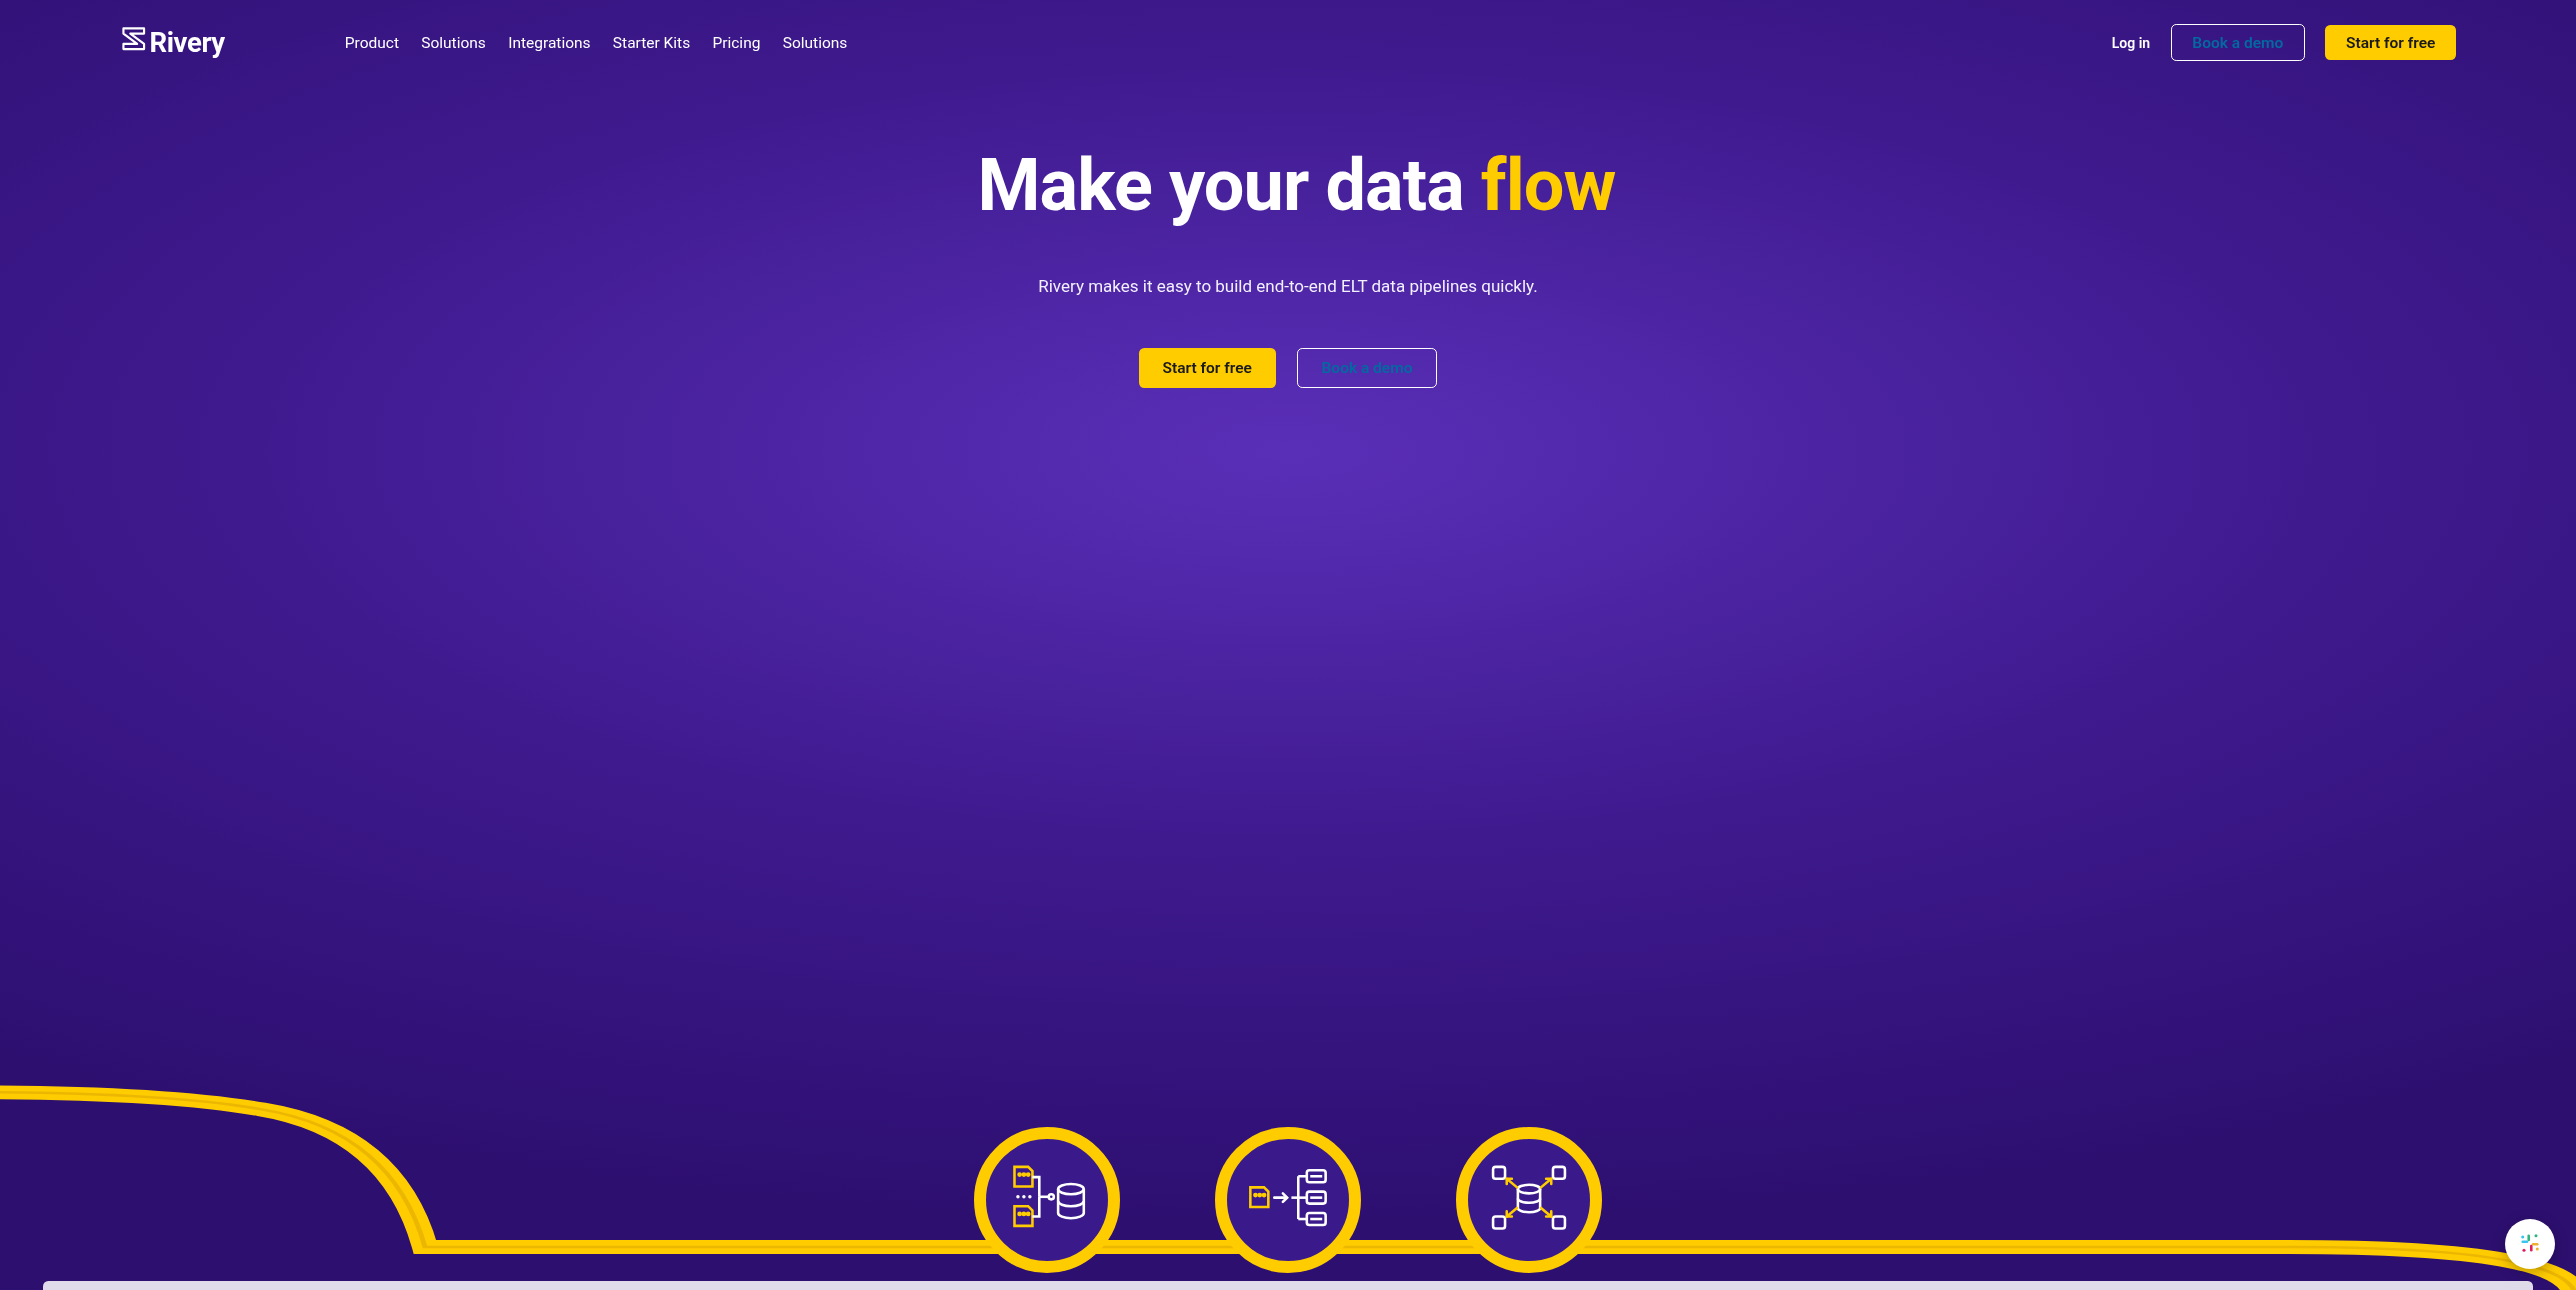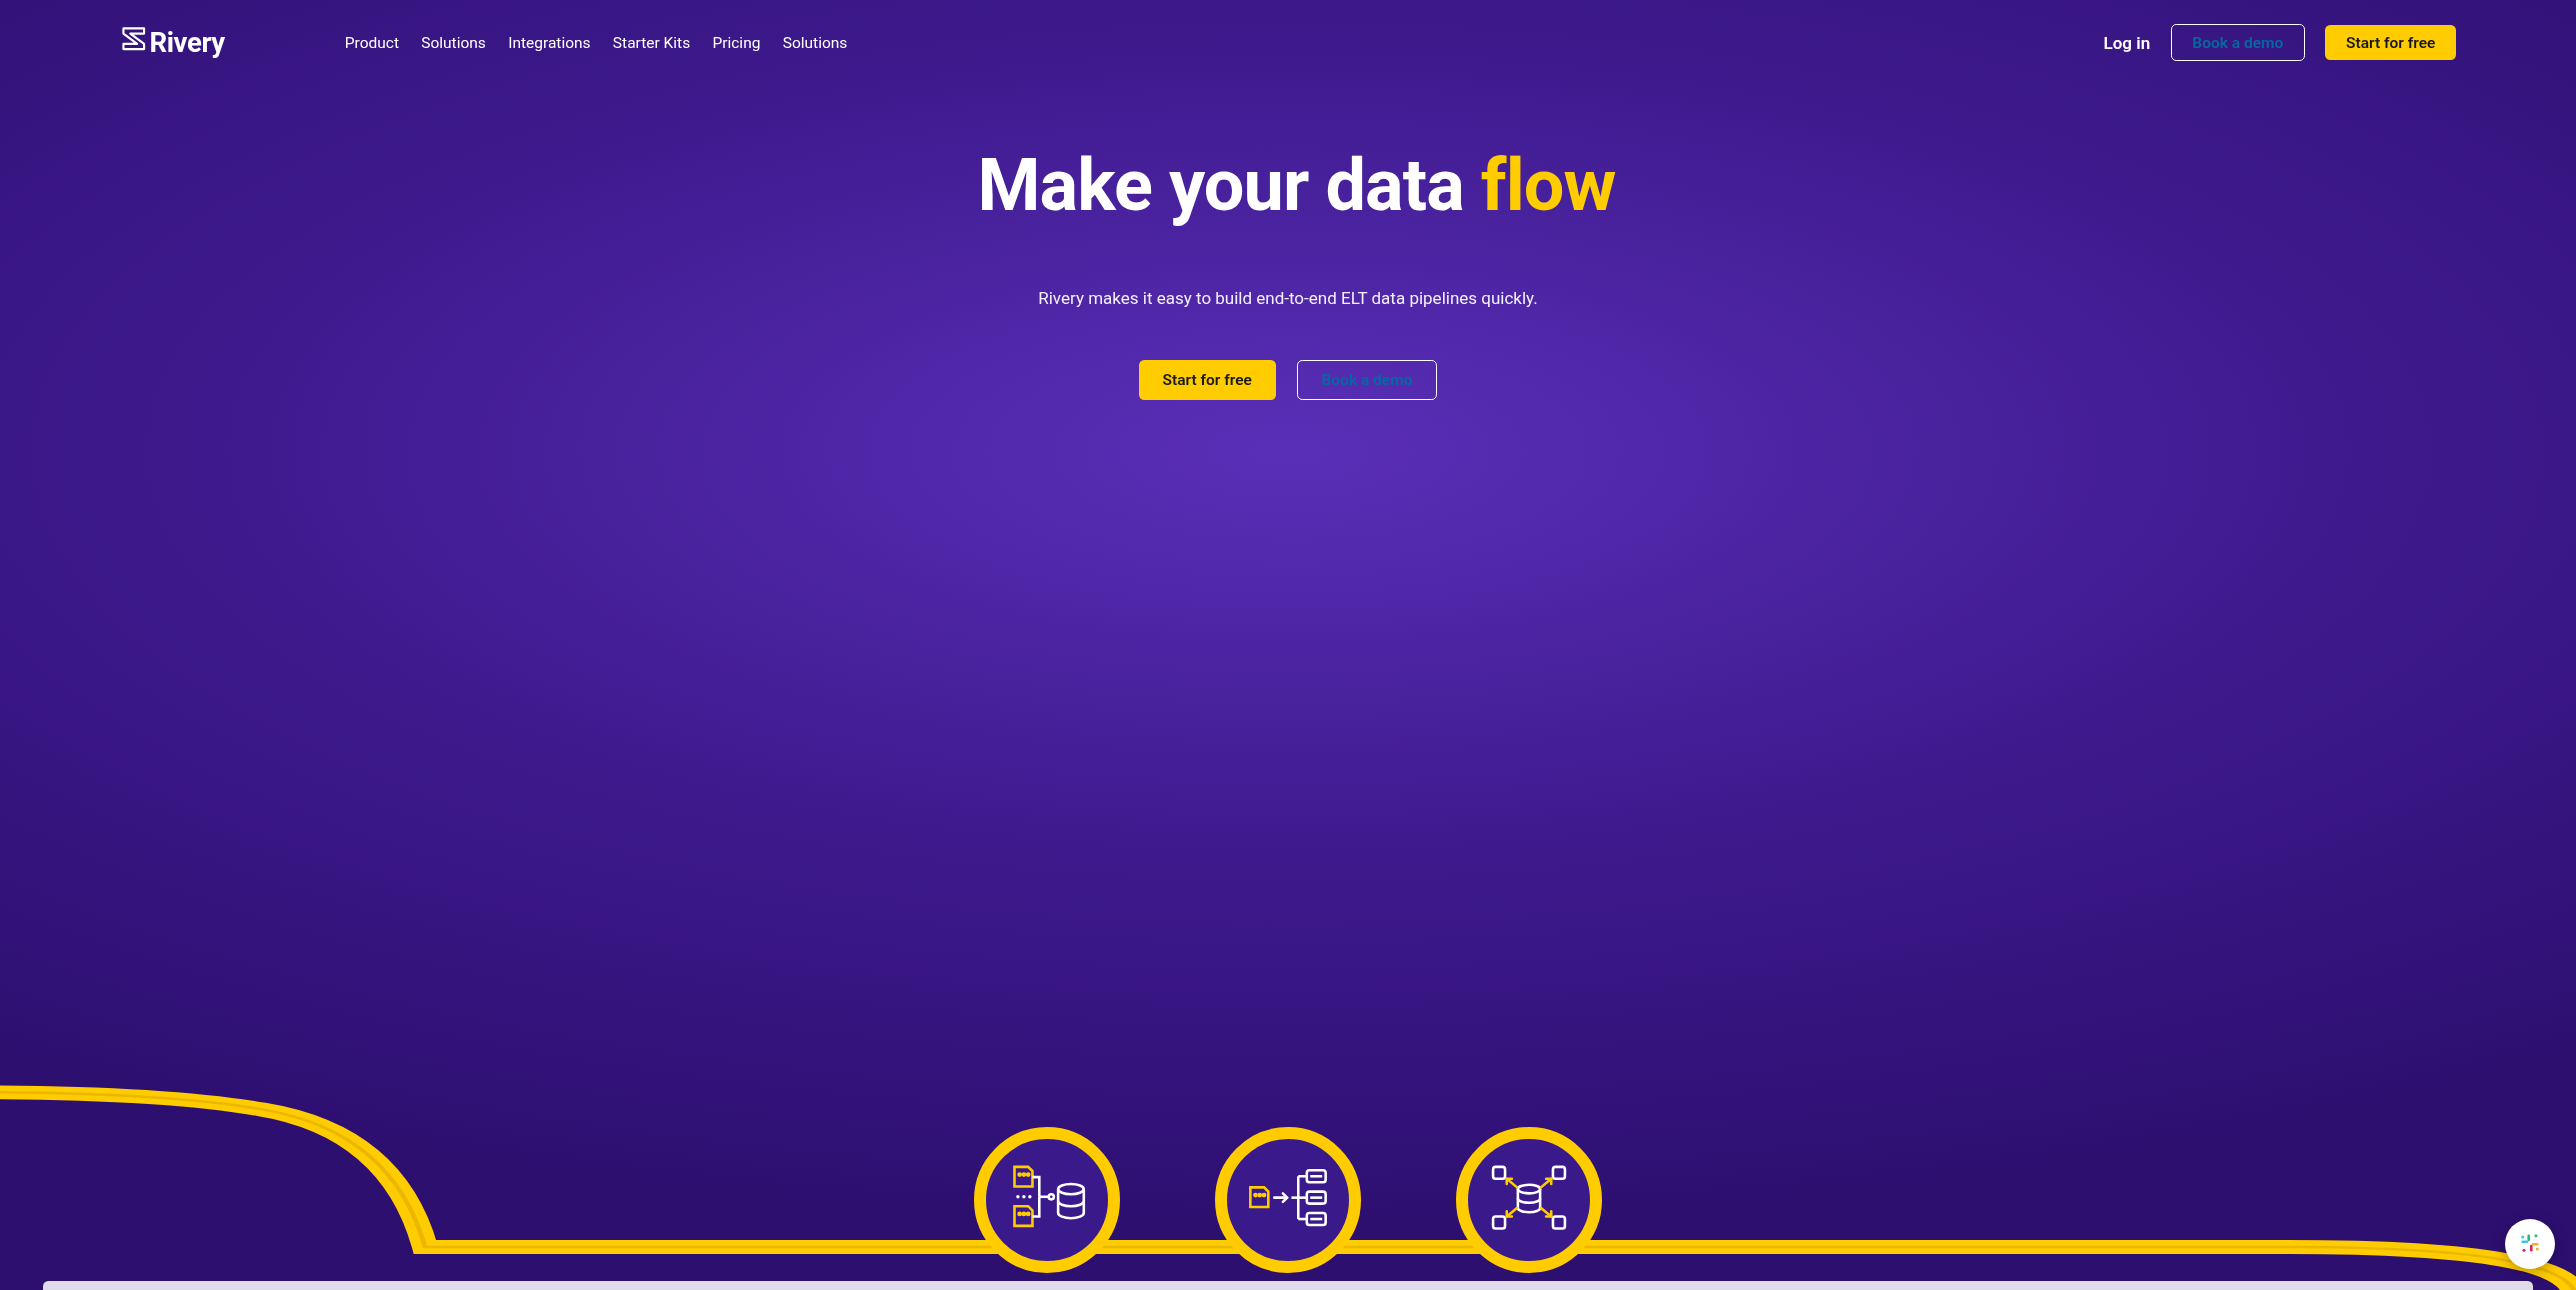--- a/index.html
+++ b/index.html
@@ -40,21 +40,21 @@
     cursor: pointer;
     text-align: center;
   }
   .nav-right {
     margin-left: auto;
     display: flex;
     align-items: center;
     gap: 20.6px;
   }
   .login {
-    font-size: 17px;
+    font-size: 14px;
     font-weight: 600;
     cursor: pointer;
   }
   .btn {
     font-size: 15.5px;
     font-weight: 600;
     padding: 8.6px 20.6px;
     border-radius: 5.2px;
     cursor: pointer;
     border: none;
@@ -76,21 +76,21 @@
     margin-top: 82px;
   }
   .hero h1 {
     font-size: 72px;
     font-weight: 700;
     letter-spacing: -0.9px;
     padding-left: 17px;
   }
   .hero h1 .accent { color: #ffcc00; }
   .subtitle {
-    margin-top: 58px;
+    margin-top: 46px;
     font-size: 17px;
     line-height: 1.5;
     font-weight: 400;
     color: #f3f0ff;
   }
   .hero-ctas {
     margin-top: 48px;
     display: flex;
     justify-content: center;
     gap: 20.6px;

